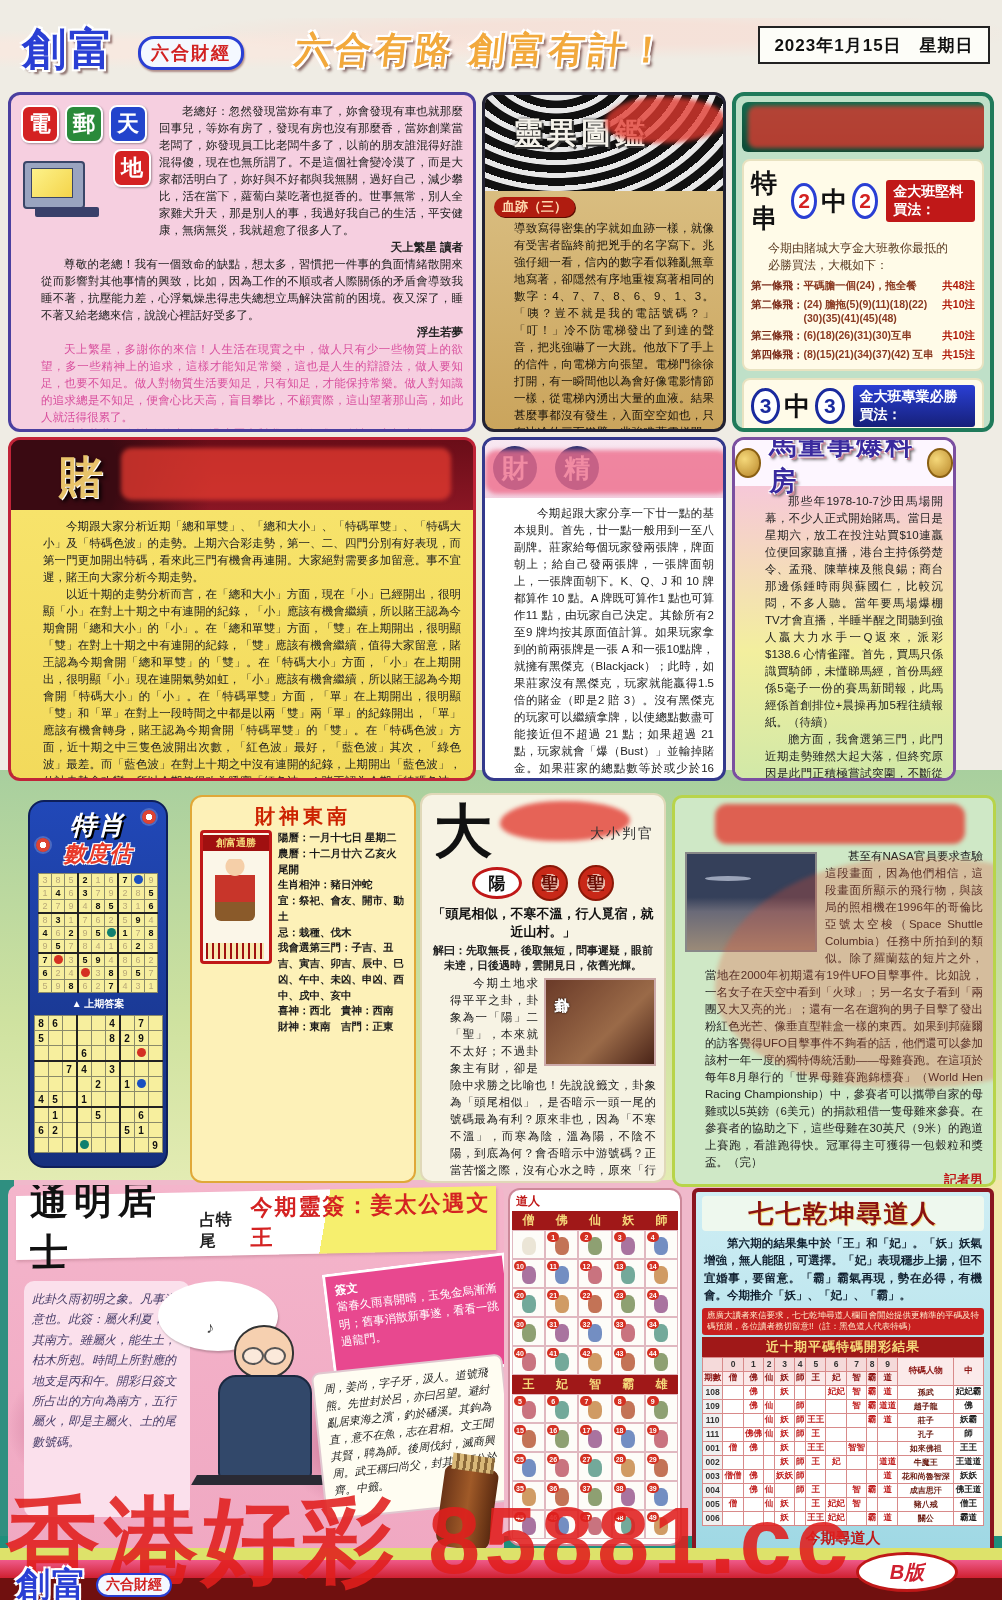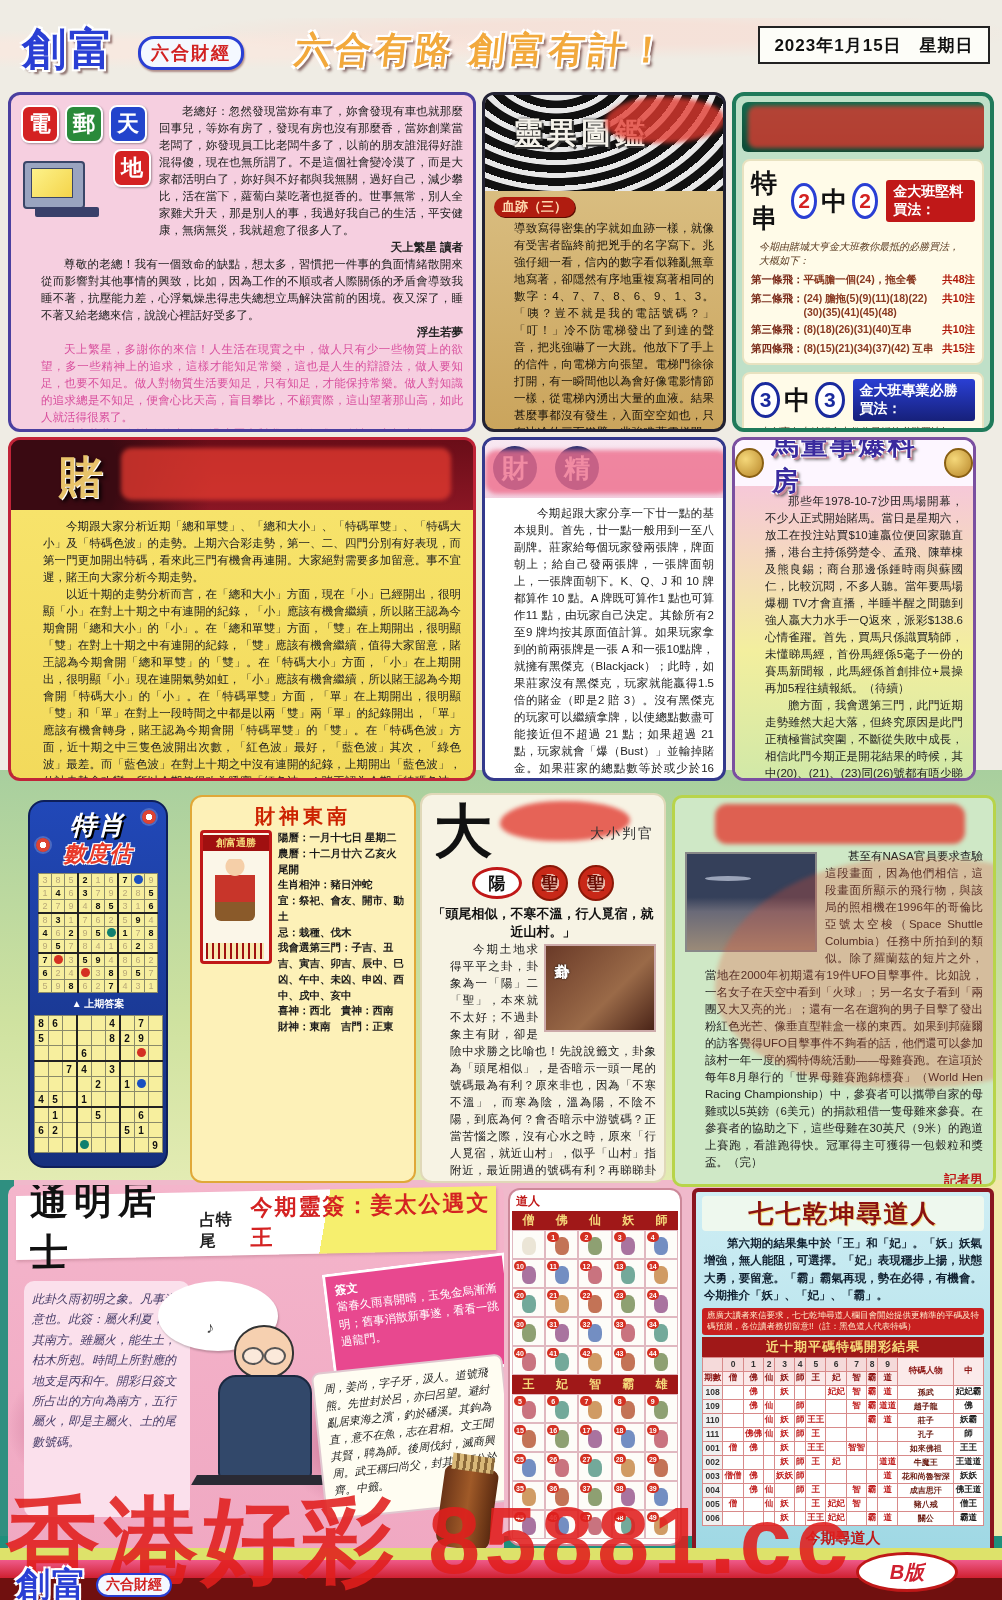--- a/index.html
+++ b/index.html
@@ -61,21 +61,21 @@
   .topright{left:732px;top:92px;width:262px;height:340px;border:4px solid #1f7a5a;background:#bfe0c8;padding:6px;}
   .tr-banner{position:relative;height:50px;border-radius:6px;background:linear-gradient(180deg,#126b4e,#0c4a36);overflow:hidden;}
   .betbox{background:#fffbe8;border:2px solid #e8e2c0;border-radius:8px;margin-top:7px;padding:5px 7px;}
   .bet-head{display:flex;align-items:center;gap:4px;}
   .bet-big{font-size:26px;font-weight:bold;color:#111;letter-spacing:1px;}
   .bet-circle{width:30px;height:30px;border:3px solid #2a3fd4;border-radius:50%;display:flex;align-items:center;justify-content:center;
     font-size:21px;font-weight:bold;color:#d42222;background:#fff;}
   .t33 .bet-circle{color:#1a2a9e;border-color:#1a2a9e;}
   .bet-label{margin-left:4px;padding:3px 7px;font-size:14px;font-weight:bold;color:#fff;background:#c01818;border-radius:3px;}
   .t33 .bet-label{background:linear-gradient(180deg,#2a3fd4,#16207a);}
-  .bet-intro{font-size:10px;color:#5a3a20;margin:4px 8px 2px;font-style:italic;}
+  .bet-intro{font-size:12px;color:#5a3a20;margin:4px 17px 2px;}
   .bet-row{display:flex;align-items:baseline;font-size:10.5px;color:#7a2a18;font-weight:bold;padding:2.5px 0;}
   .bet-name{white-space:nowrap;}
   .bet-desc{flex:1;color:#8a3a22;}
   .bet-count{color:#b01808;white-space:nowrap;margin-left:4px;}
 
   
   .duwang{left:8px;top:437px;width:468px;height:344px;border:3px solid #c02438;background:#7a1020;}
   .dw-banner{position:relative;height:70px;background:
       radial-gradient(circle at 6% 50%,#3a0a12 0 18%,rgba(0,0,0,0) 40%),
       linear-gradient(180deg,#6a0d18,#8a1624);}
@@ -84,21 +84,21 @@
   .dw-body{position:relative;height:274px;background:linear-gradient(180deg,#f7e36b,#f2d95a);padding:8px 12px;}
 
   
   .caijing{left:482px;top:437px;width:244px;height:344px;border:3px solid #343a8c;background:#fff;}
   .cj-banner{position:relative;height:58px;background:linear-gradient(180deg,#f8e8f2,#f2d2e2);overflow:hidden;}
   .cj-circle{position:absolute;width:44px;height:44px;border-radius:50%;background:#283070;color:#fff;font-size:26px;font-weight:bold;
     display:flex;align-items:center;justify-content:center;font-family:"Liberation Serif",serif;}
   .cj-body{padding:7px 9px 4px;}
 
   
-  .ma{left:732px;top:437px;width:244px;height:344px;border:3px solid #7a4fa0;background:#ffffff;}
+  .ma{left:732px;top:437px;width:224px;height:344px;border:3px solid #7a4fa0;background:#ffffff;}
   .ma-title{position:relative;height:46px;background:#fdf6ff;display:flex;align-items:center;justify-content:center;gap:8px;}
   .ma-title-text{font-size:27px;font-weight:bold;color:#3a2a9e;letter-spacing:2px;
     text-shadow:-1px -1px 0 #fff,1px -1px 0 #fff,-1px 1px 0 #fff,2px 2px 0 #c89,3px 3px 3px #555;}
   .medal{width:26px;height:26px;border-radius:50%;background:radial-gradient(circle at 35% 35%,#f5d87a,#b8862a);border:2px solid #8a6014;}
   .ma-body{height:286px;background:linear-gradient(180deg,#f6c8d8,#f3ef9e 55%,#cfe8a8);padding:7px 10px;}
 
   
   .texiao{left:28px;top:800px;width:140px;height:368px;border-radius:16px;background:linear-gradient(180deg,#2148b8,#16307e);
     border:2px solid #0e1f5a;padding:6px 0 8px;}
   .tx-title{text-align:center;position:relative;}
@@ -291,21 +291,21 @@
             <span class="bet-desc">平碼膽一個(24)，拖全餐</span>
             <span class="bet-count">共48注</span>
           </div>
           <div class="bet-row">
             <span class="bet-name">第二條飛：</span>
             <span class="bet-desc">(24) 膽拖(5)(9)(11)(18)(22)(30)(35)(41)(45)(48)</span>
             <span class="bet-count">共10注</span>
           </div>
           <div class="bet-row">
             <span class="bet-name">第三條飛：</span>
-            <span class="bet-desc">(8)(18)(26)(31)(40)互串</span>
+            <span class="bet-desc">(6)(18)(26)(31)(30)互串</span>
             <span class="bet-count">共10注</span>
           </div>
           <div class="bet-row">
             <span class="bet-name">第四條飛：</span>
             <span class="bet-desc">(8)(15)(21)(34)(37)(42) 互串</span>
             <span class="bet-count">共15注</span>
           </div>
         </div>
     </div>
     <div class="betbox t33">
@@ -599,20 +599,21 @@
       <div class="pg-big">大</div>
       <div class="censor" style="left:70px;top:2px;width:130px;height:40px;"></div>
       <div class="pg-sub">大小判官</div>
     </div>
     <div class="pg-badges">
       <span class="pg-oval">陽</span>
       <span class="pg-round">聖</span>
       <span class="pg-round">聖</span>
     </div>
     <div class="pg-quote">「頭尾相似，不寒不溫，行人覓宿，就近山村。」</div>
+    <div class="pg-jie">解曰：先取無長，後取無短，問事遲疑，眼前未逹，日後遇時，雲開見日，依舊光輝。</div>
     <div class="pg-flow">
       <div class="pg-photo">
         <span class="pg-photo-label">卦命</span>
       </div>
       <div class="jtext indent">今期土地求得平平之卦，卦象為一「陽」二「聖」，本來就不太好；不過卦象主有財，卻是險中求勝之比喻也！先說說籤文，卦象為「頭尾相似」，是否暗示一頭一尾的號碼最為有利？原來非也，因為「不寒不溫」，而寒為陰，溫為陽，不陰不陽，到底為何？會否暗示中游號碼？正當苦惱之際，沒有心水之時，原來「行人覓宿，就近山村」，似乎「山村」指附近，最近開過的號碼有利？再睇睇卦象之解曰：「雲開見日，依舊光輝」，或許指出近二十期開過的特碼會較為優勝。</div>
 
     </div>
   </div>
 
   <div class="card ufo">
@@ -883,21 +884,21 @@
           <div class="cg-cell">
             <span class="cg-num">49</span>
             <span class="cg-fig" style="background: rgb(200, 138, 74);"></span>
           </div>
         </div>
       </div>
   </div>
 
   <div class="card qiqi">
     <div class="qq-title">七七乾坤尋道人</div>
-    <div class="qq-intro indent">第六期的結果集中於「王」和「妃」。「妖」妖氣增強，無人能阻，可選擇。「妃」表現穩步上揚，狀態大勇，要留意。「霸」霸氣再現，勢在必得，有機會。今期推介「妖」、「妃」、「霸」。</div>
+    <div class="qq-intro indent">第六期的結果集中於「王」和「妃」。「妖」妖氣增強，無人能阻，可選擇。「妃」表現穩步上揚，但不宜婚事，要留意。「霸」霸氣再現，勢在必得，有機會。今期推介「妖」、「妃」、「霸」。</div>
     <div class="qq-notice">應廣大讀者來信要求，七七乾坤尋道人欄目會開始提供更精準的平碼及特碼預測，各位讀者務切留意!!（註：黑色道人代表特碼）</div>
     <div class="qq-table-title">近十期平碼特碼開彩結果</div>
     <table class="qq" id="qiqi-table">
         <tbody>
           <tr>
             <td class="q-digit"></td>
             <td class="q-digit">0</td>
             <td class="q-digit">1</td>
             <td class="q-digit">2</td>
             <td class="q-digit">3</td>

